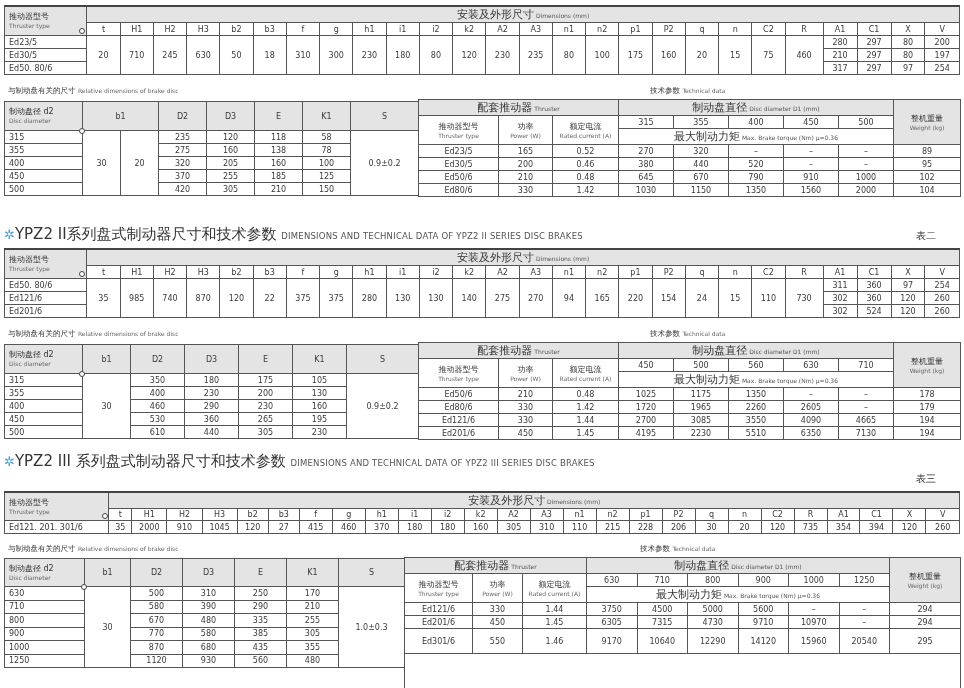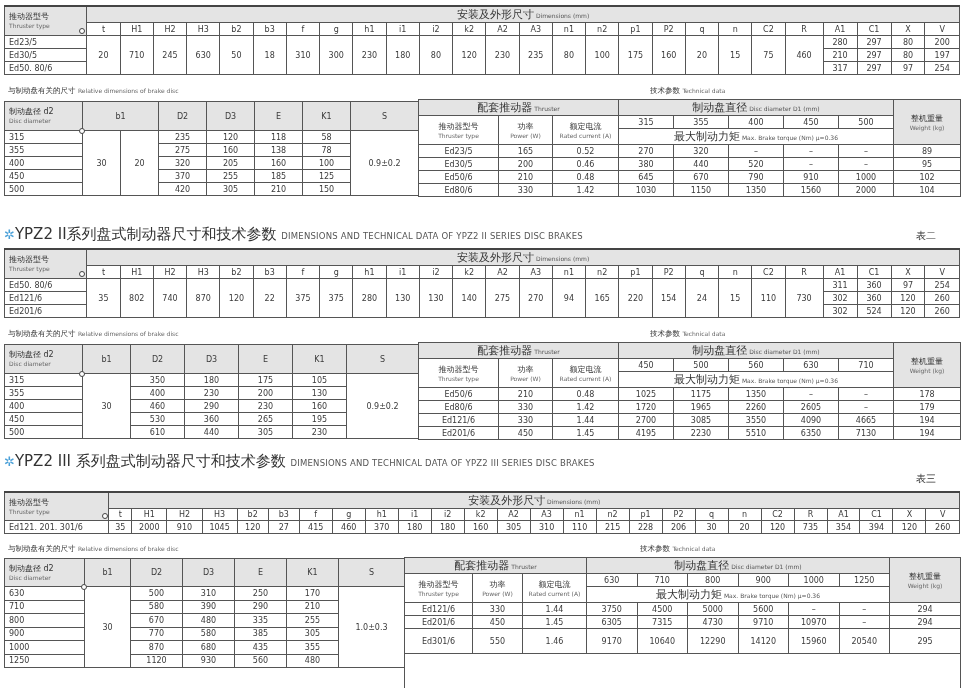--- a/index.html
+++ b/index.html
@@ -315,21 +315,21 @@
         <td>C2</td>
         <td>R</td>
         <td>A1</td>
         <td>C1</td>
         <td>X</td>
         <td>V</td>
       </tr>
   <tr style="height:13px">
     <td class="lbl">Ed50. 80/6</td>
     <td rowspan="3">35</td>
-    <td rowspan="3">802</td>
+    <td rowspan="3">985</td>
     <td rowspan="3">740</td>
     <td rowspan="3">870</td>
     <td rowspan="3">120</td>
     <td rowspan="3">22</td>
     <td rowspan="3">375</td>
     <td rowspan="3">375</td>
     <td rowspan="3">280</td>
     <td rowspan="3">130</td>
     <td rowspan="3">130</td>
     <td rowspan="3">140</td>

